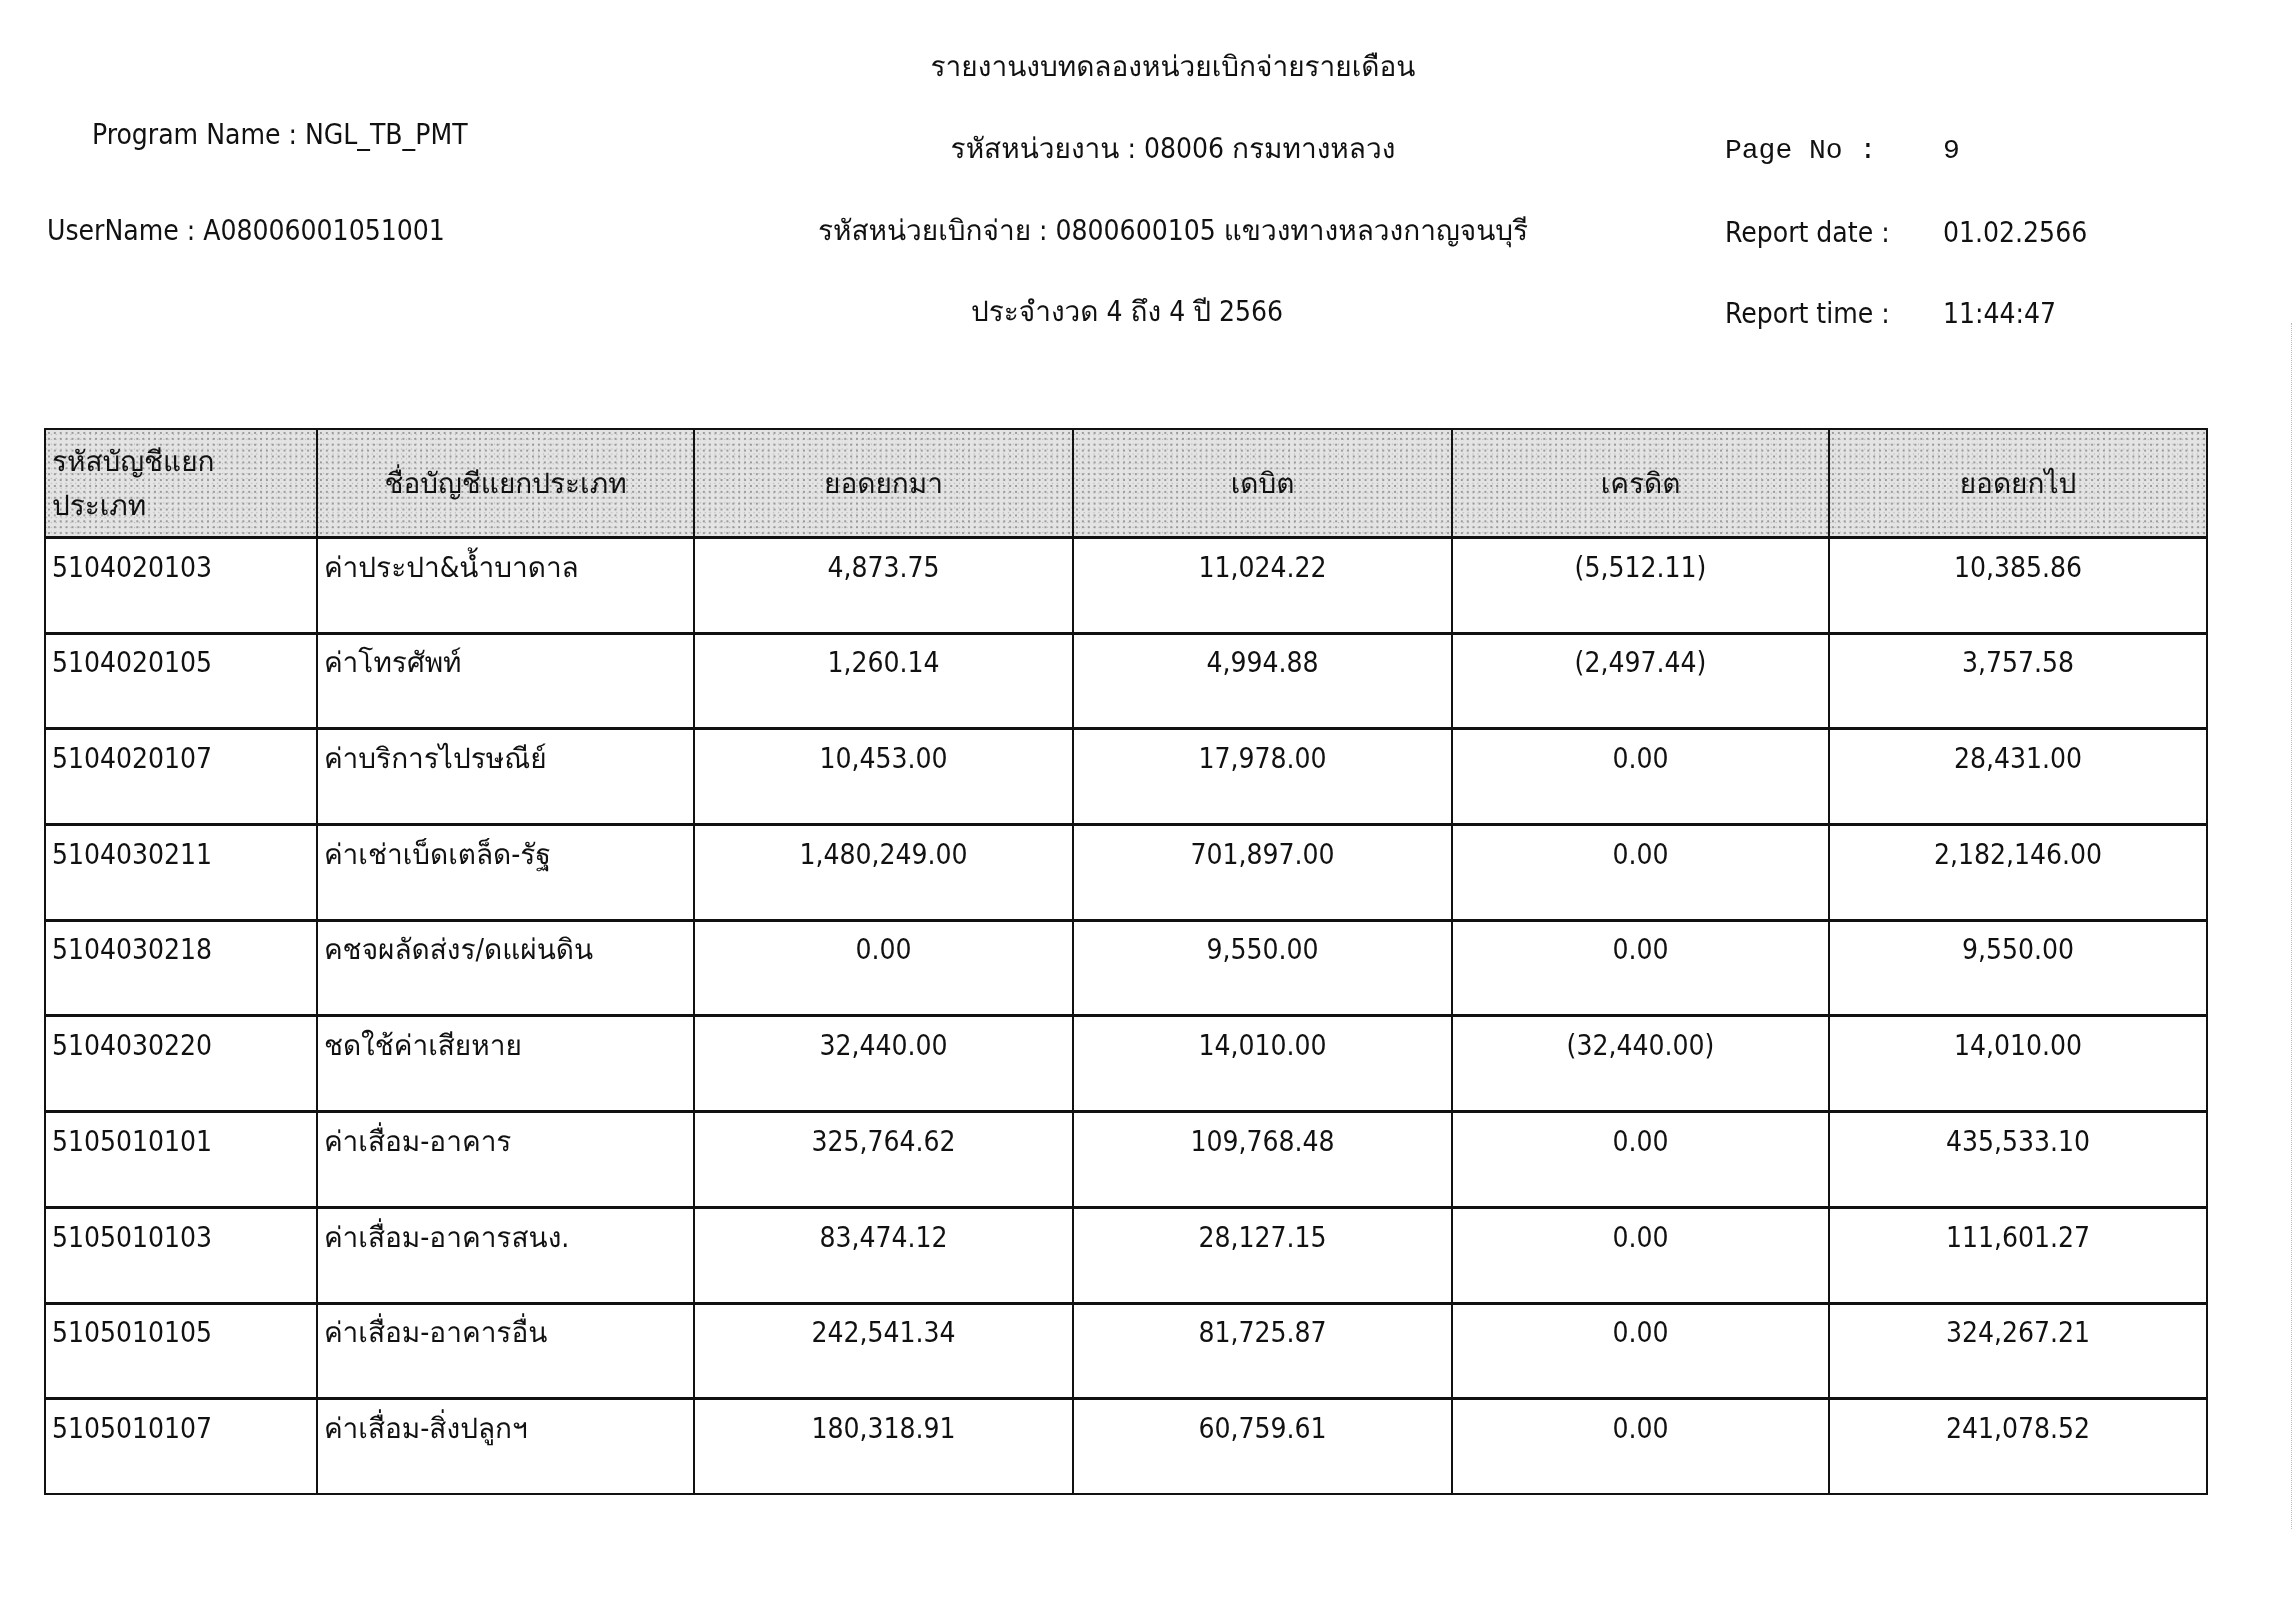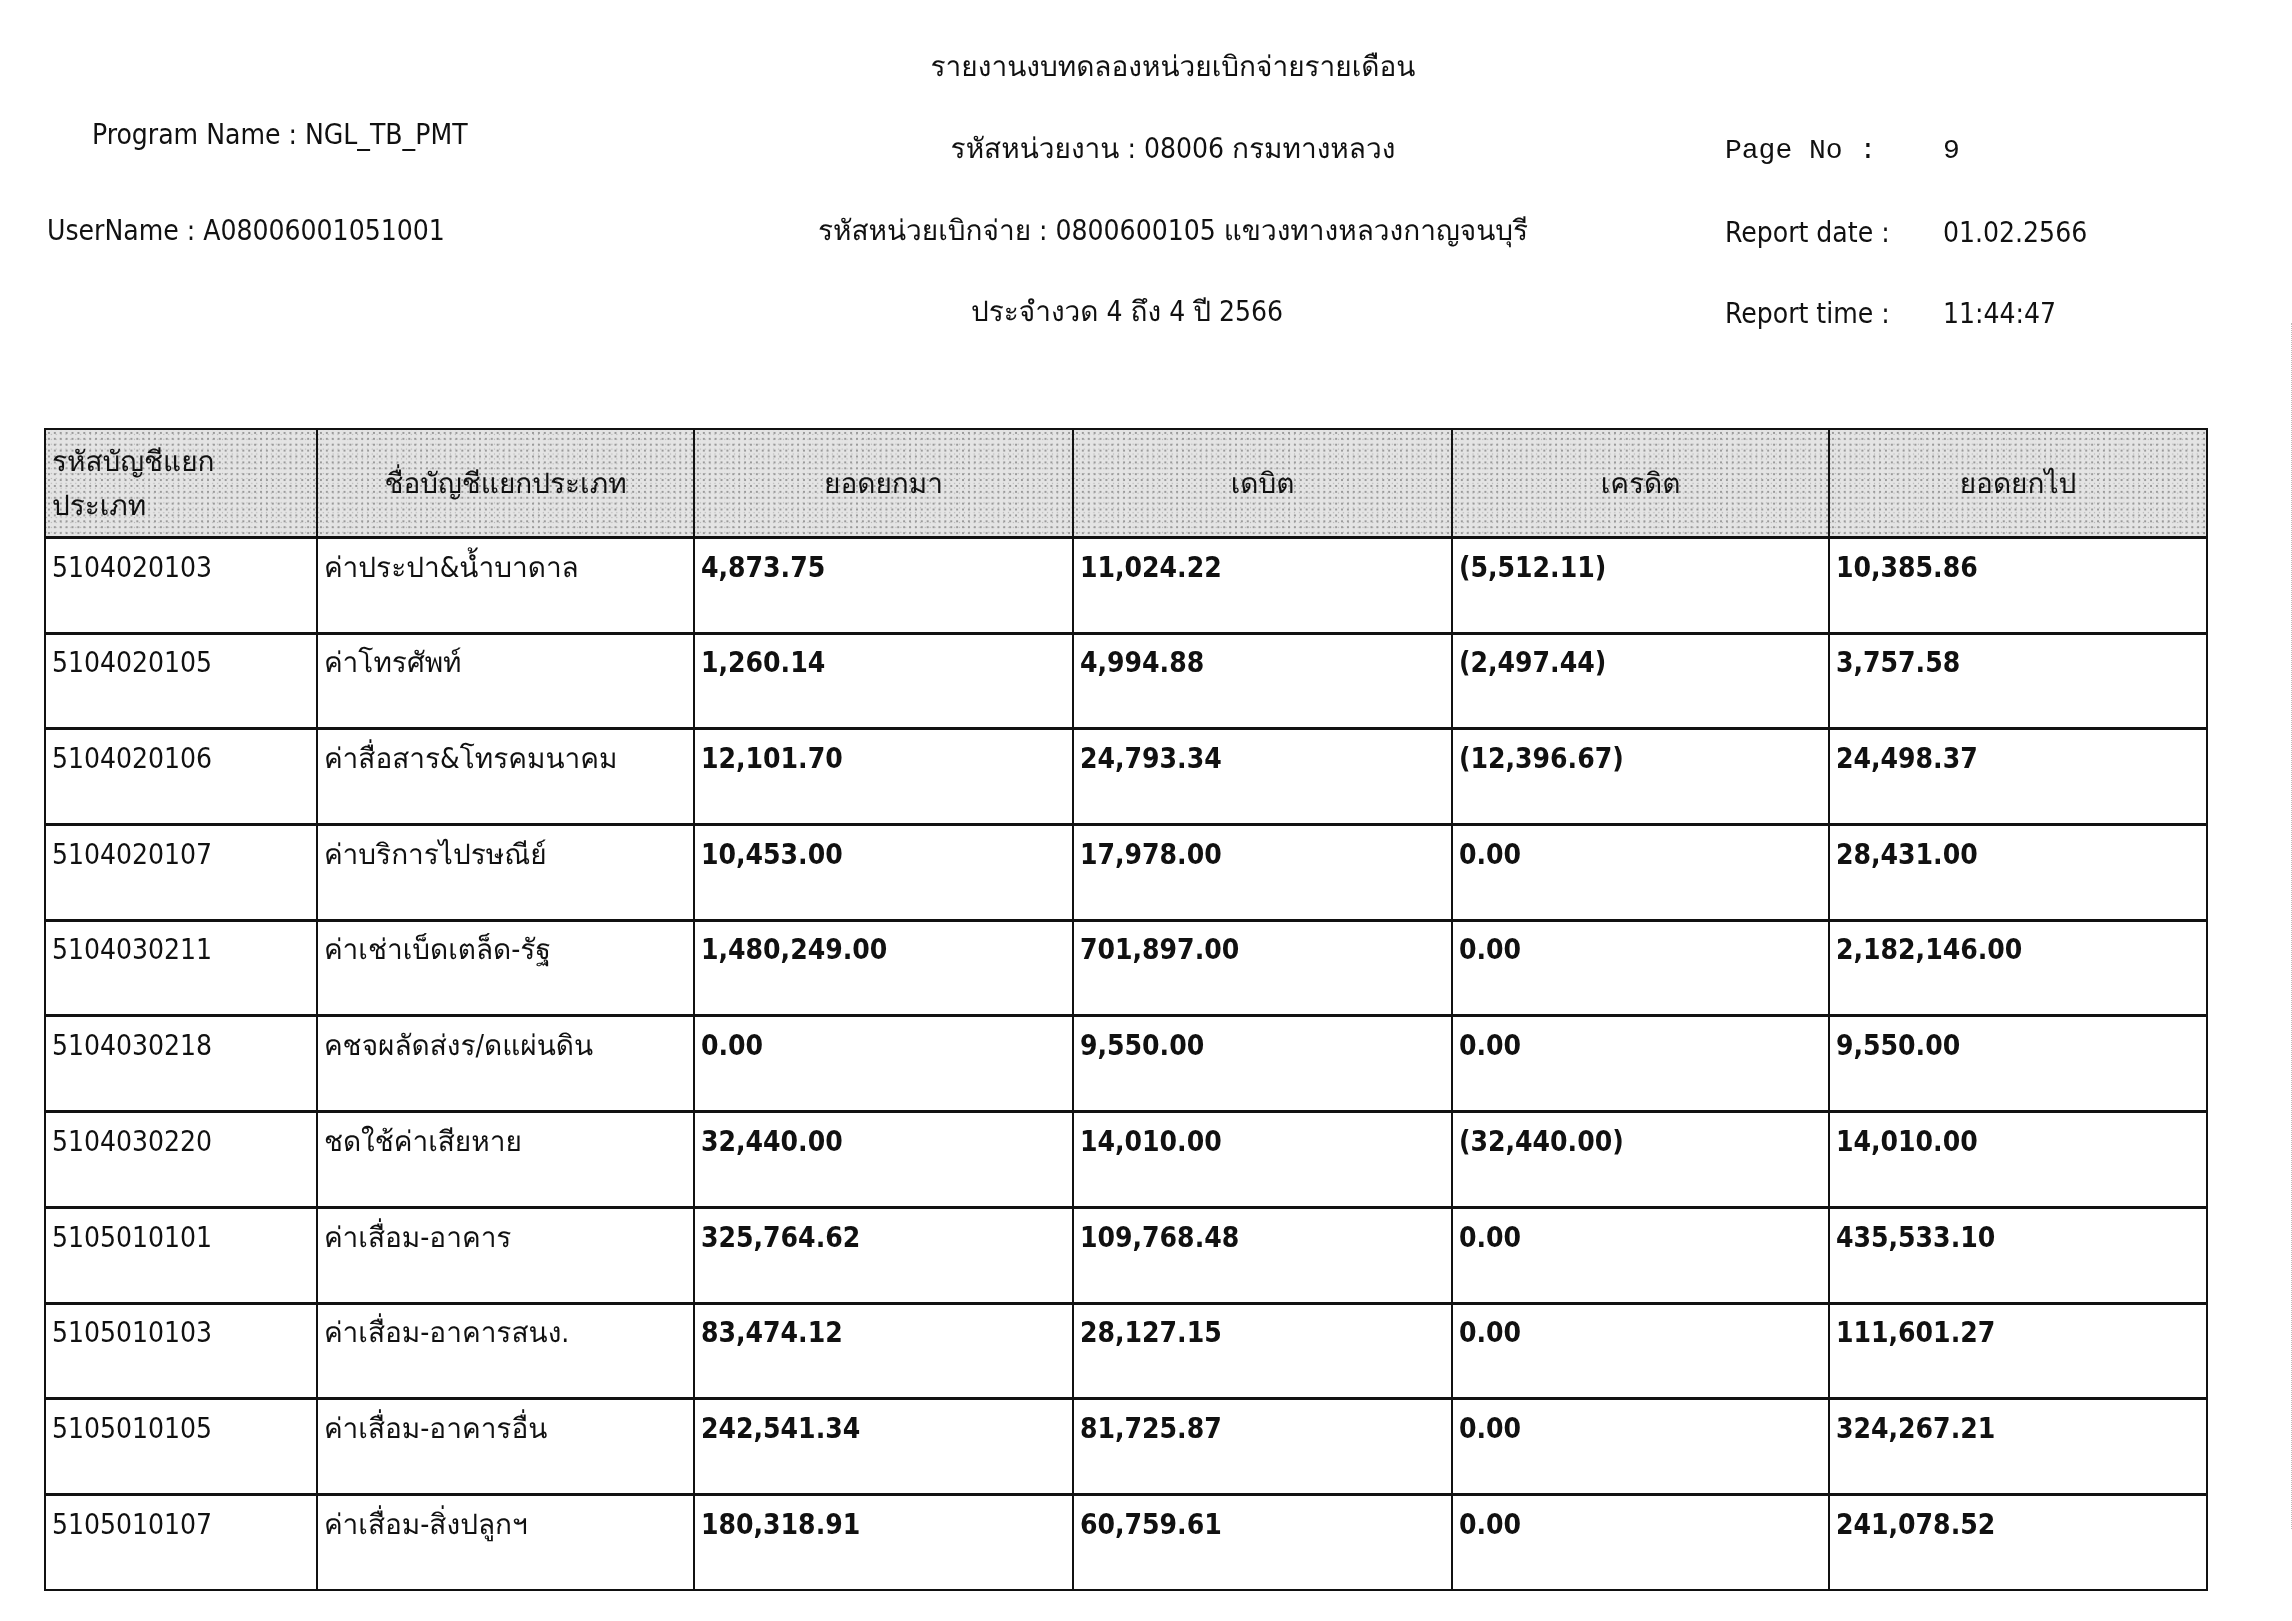--- a/index.html
+++ b/index.html
@@ -23,21 +23,21 @@
           width:2163px; border:2.9px solid #111; }
   col.c1 { width:272px; } col.c2 { width:377px; } col.c3 { width:379px; }
   col.c4 { width:379px; } col.c5 { width:377px; } col.c6 { width:378px; }
   th { height:106px; border:2px solid #111; font-weight:normal; font-size:28px; text-align:center;
        background-color:#e4e4e4;
        background-image: radial-gradient(#9a9a9a 0.9px, transparent 1.1px), radial-gradient(#b5b5b5 0.8px, transparent 1px);
        background-size:5.9px 5.9px, 4.9px 4.9px; background-position:0 0, 2.9px 2px; padding:0 20px; }
   th:first-child { text-align:left; padding-left:5.9px; }
   td { height:79px; border-left:2px solid #111; border-right:2px solid #111; border-top:3.9px solid #111;
        vertical-align:top; font-size:28px; padding:13.7px 5.9px 0 5.9px; line-height:1.1; white-space:nowrap; overflow:hidden; }
-  td.num { text-align:left;font-weight:bold; }
+  td.num { text-align:center; }
   td.code, td.name { text-align:left; }
   .edge { position:absolute; left:2291px; top:323px; width:1px; height:1206px; border-left:1px dotted #bbb; }
 </style>
 </head>
 <body>
 
 <div id="title" class="txt center">รายงานงบทดลองหน่วยเบิกจ่ายรายเดือน</div>
 <div id="program" class="txt">Program Name : NGL_TB_PMT</div>
 <div id="user" class="txt">UserName : A08006001051001</div>
 <div id="unit" class="txt center">รหัสหน่วยงาน : 08006 กรมทางหลวง</div>
@@ -79,28 +79,20 @@
         <td class="num">(5,512.11)</td>
         <td class="num">10,385.86</td>
       </tr>
       <tr>
         <td class="code">5104020105</td>
         <td class="name">ค่าโทรศัพท์</td>
         <td class="num">1,260.14</td>
         <td class="num">4,994.88</td>
         <td class="num">(2,497.44)</td>
         <td class="num">3,757.58</td>
-      </tr>
-      <tr>
-        <td class="code">5104020106</td>
-        <td class="name">ค่าสื่อสาร&amp;โทรคมนาคม</td>
-        <td class="num">12,101.70</td>
-        <td class="num">24,793.34</td>
-        <td class="num">(12,396.67)</td>
-        <td class="num">24,498.37</td>
       </tr>
       <tr>
         <td class="code">5104020107</td>
         <td class="name">ค่าบริการไปรษณีย์</td>
         <td class="num">10,453.00</td>
         <td class="num">17,978.00</td>
         <td class="num">0.00</td>
         <td class="num">28,431.00</td>
       </tr>
       <tr>

